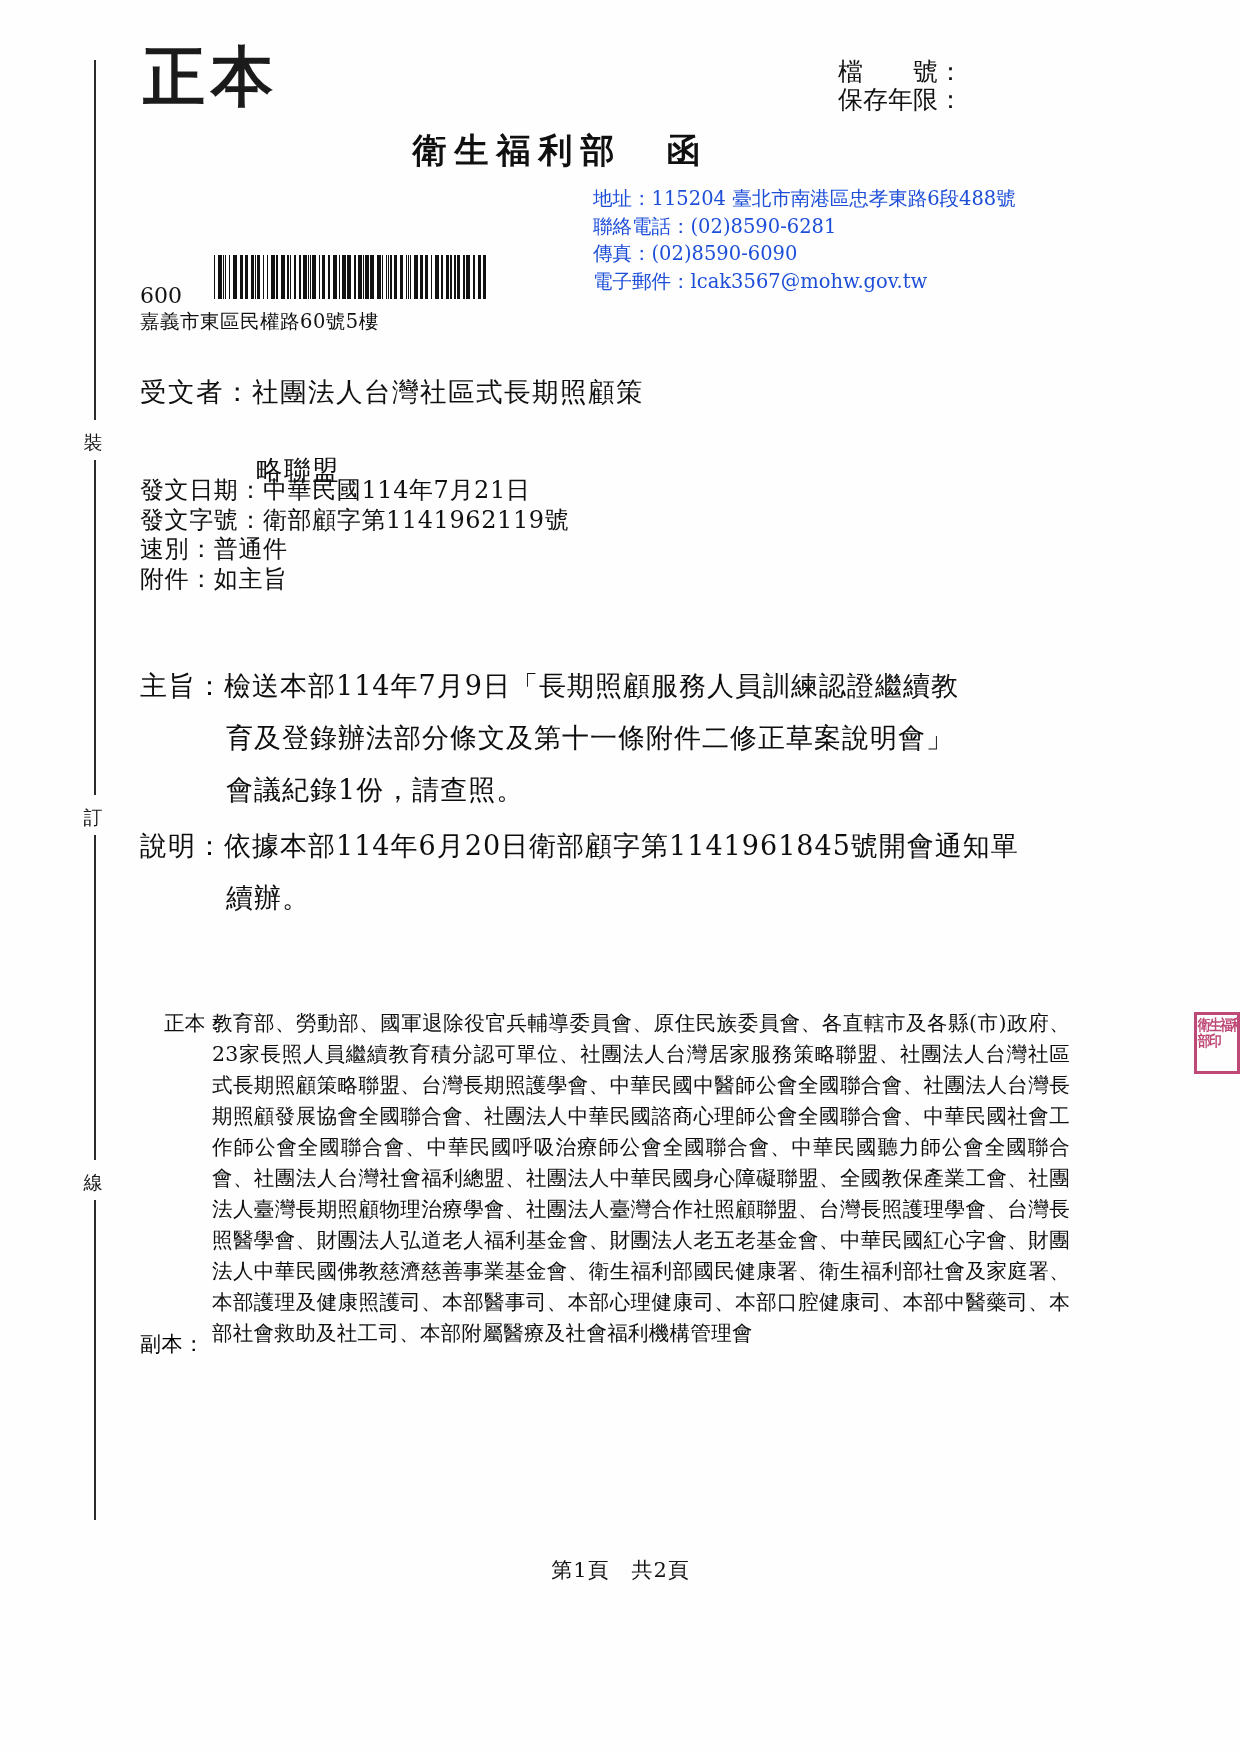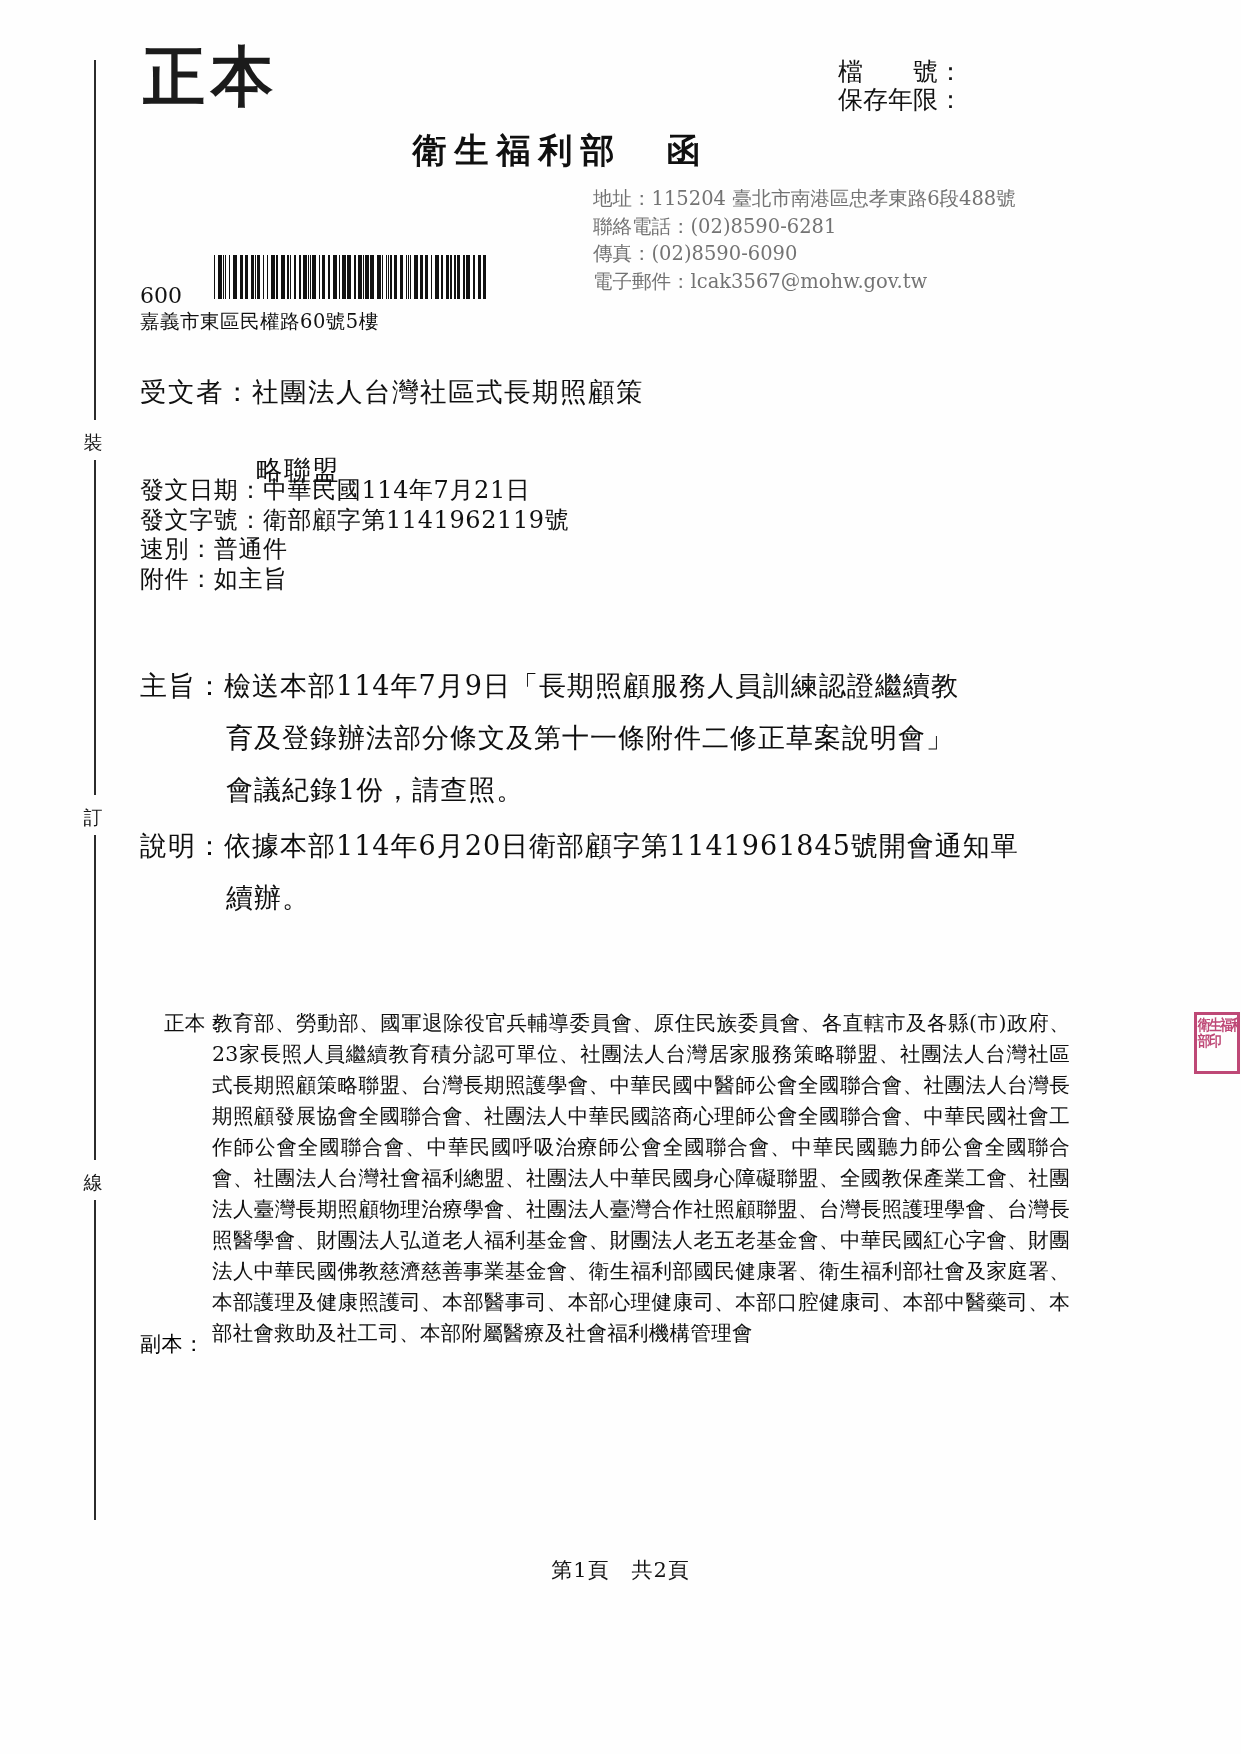--- a/index.html
+++ b/index.html
@@ -86,21 +86,21 @@
   }
   .org-title .doctype { margin-left: 44px; }
 
   
   .contact {
     position: absolute;
     left: 593px;
     top: 185px;
     font-size: 19.5px;
     line-height: 27.5px;
-    color: #737373;
+    color: #1d4ed8;
     white-space: nowrap;
   }
 
   
   .postal-code {
     position: absolute;
     left: 140px;
     top: 283px;
     font-size: 22px;
     color: #121212;

